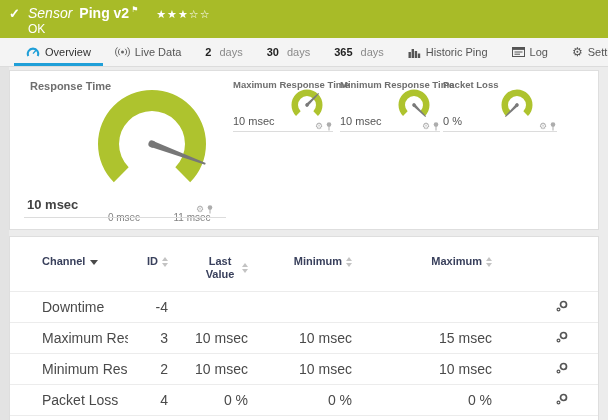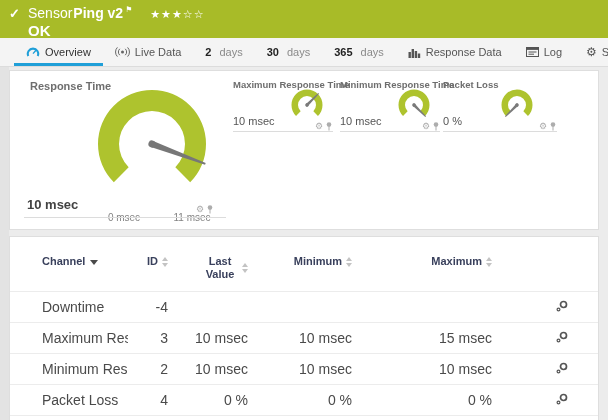--- a/index.html
+++ b/index.html
@@ -5,25 +5,25 @@
   * { box-sizing: border-box; }
   html,body { margin:0; padding:0; }
   body { font-family:"Liberation Sans", sans-serif; background:#ececec; }
   .page { position:relative; width:608px; height:420px; overflow:hidden; background:#ececec; }
   .left-gutter { position:absolute; left:0; top:38px; width:9px; bottom:0; background:#e3e3e3; }
 
   
   .hdr { position:absolute; left:0; top:0; width:608px; height:38px; background:#a8bb28; color:#fff; }
   .hdr .check { position:absolute; left:9px; top:6px; font-size:13px; font-weight:bold; }
   .hdr .line1 { position:absolute; left:28px; top:5px; font-size:14px; white-space:nowrap; }
-  .hdr .kind { margin-right:1px; }
+  .hdr .kind { font-style:italic; margin-right:7px; }
   .hdr .title { font-weight:bold; }
   .hdr .flag { font-size:8px; vertical-align:super; margin-left:2px; }
   .hdr .stars { margin-left:14px; font-size:11px; letter-spacing:1px; }
-  .hdr .ok { position:absolute; left:28px; top:22px; font-size:15px; font-weight:bold; }
+  .hdr .ok { position:absolute; left:28px; top:22px; font-size:12px; font-weight:normal; }
 
   
   .tabbar { position:absolute; left:0; top:38px; width:608px; height:29px; background:#f4f4f4;
             border-bottom:1px solid #dcdcdc; display:flex; align-items:stretch; padding-left:14px; }
   .tab { display:flex; align-items:center; gap:5px; padding:0 12px; font-size:11px; color:#555; cursor:pointer; white-space:nowrap; }
   .tab.active { box-shadow:inset 0 -3px 0 #1f9fd8; color:#333; }
   .tab .num { font-weight:bold; color:#222; margin-right:3px; }
   .tab .unit { color:#8a8a8a; }
   .tab .gear-glyph { font-size:12px; color:#555; }
 
@@ -127,21 +127,21 @@
       <span class="num">365</span>
       <span class="unit">days</span>
     </div>
     <div class="tab">
       <svg width="13" height="11" viewBox="0 0 13 11">
         <rect x="0.5" y="5" width="2.4" height="6" fill="#555"></rect>
         <rect x="3.6" y="2" width="2.4" height="9" fill="#555"></rect>
         <rect x="6.7" y="4" width="2.4" height="7" fill="#555"></rect>
         <rect x="9.8" y="6.5" width="2.4" height="4.5" fill="#555"></rect>
       </svg>
-      <span>Response Data</span>
+      <span>Historic Ping</span>
     </div>
     <div class="tab">
       <svg width="13" height="10" viewBox="0 0 13 10">
         <rect x="0.5" y="0.5" width="12" height="9" fill="none" stroke="#555" stroke-width="1"></rect>
         <rect x="0.5" y="0.5" width="12" height="2.4" fill="#555"></rect>
         <line x1="2.5" y1="5" x2="10.5" y2="5" stroke="#555" stroke-width="1"></line>
         <line x1="2.5" y1="7.2" x2="8" y2="7.2" stroke="#555" stroke-width="1"></line>
       </svg>
       <span>Log</span>
     </div>

